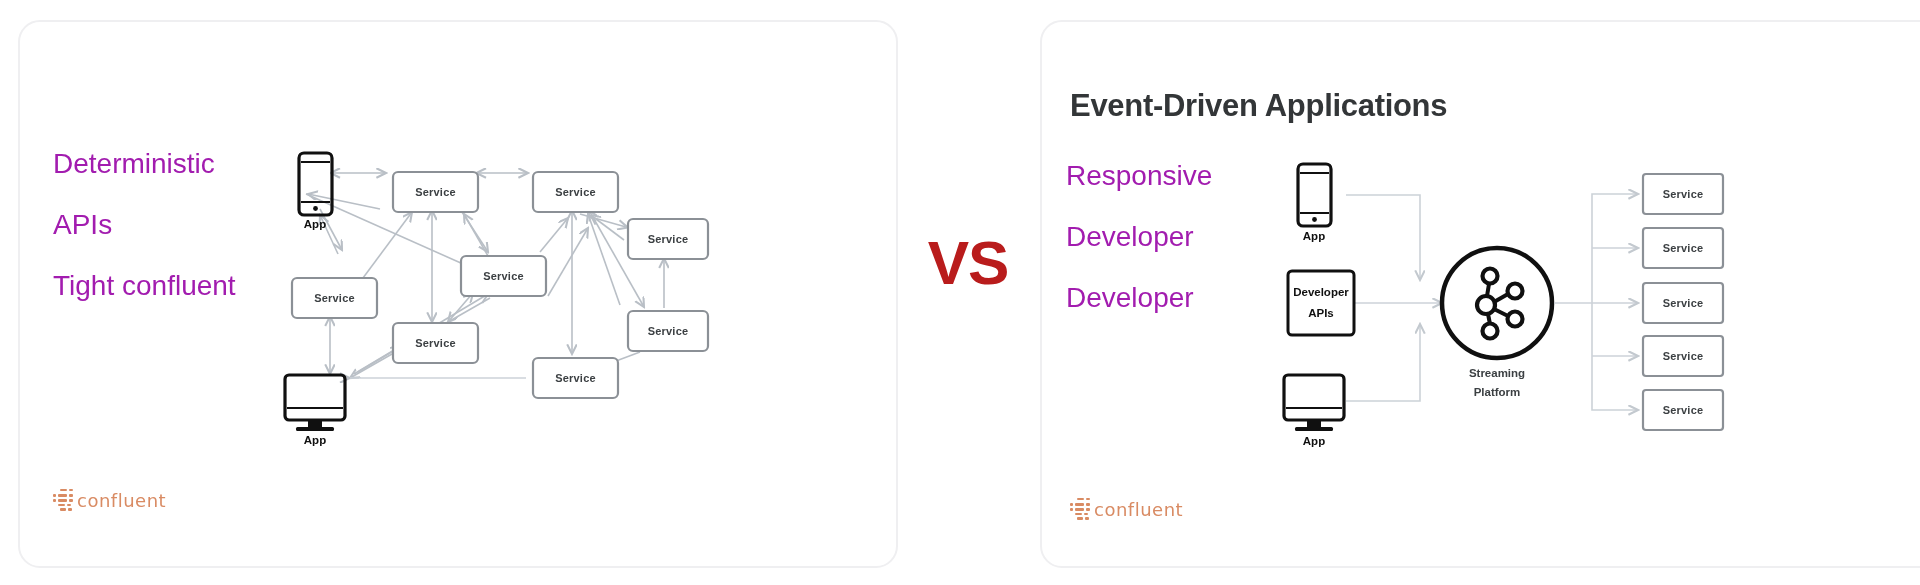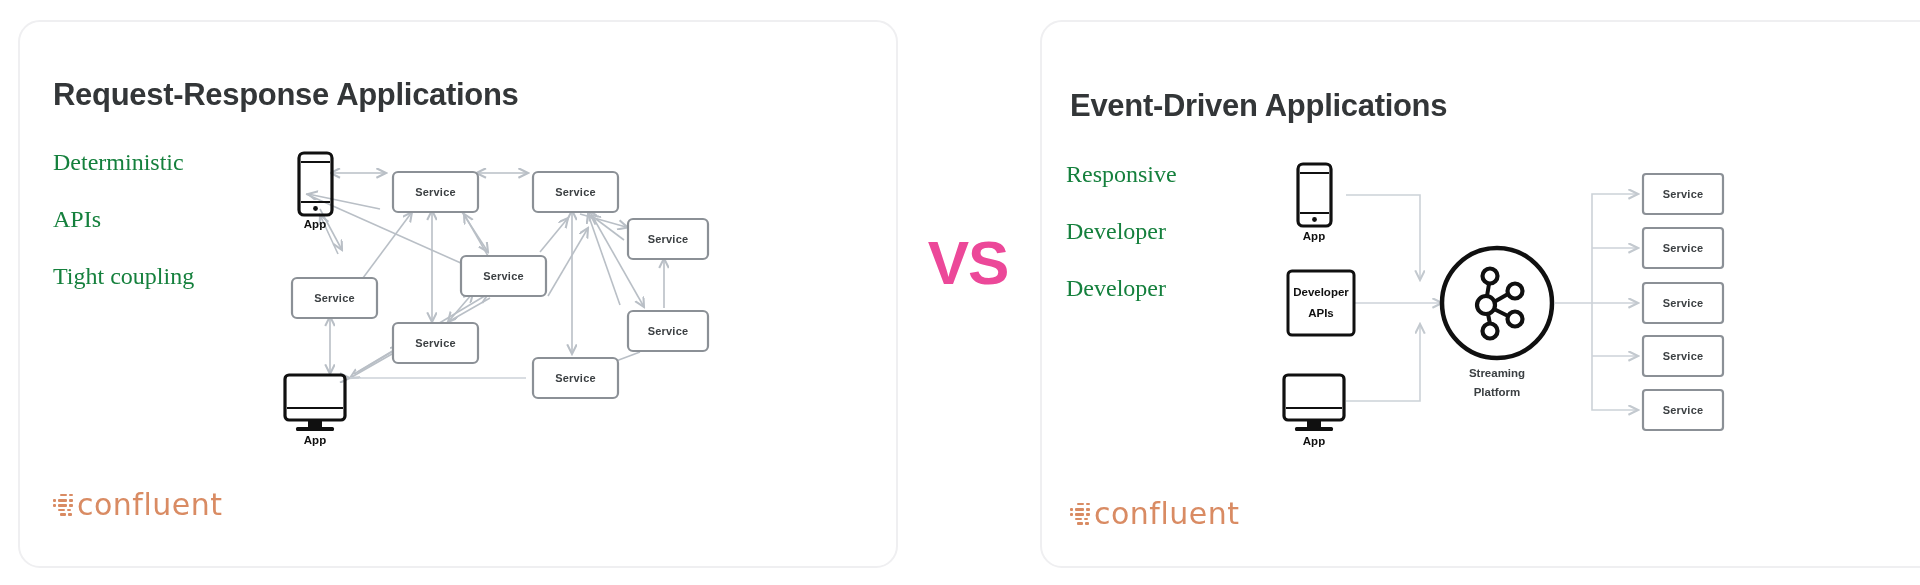--- a/index.html
+++ b/index.html
@@ -31,40 +31,39 @@
     letter-spacing:-0.3px;
     white-space:nowrap;
   }
   #panel-left  .panel-title{left:33px;top:55px;}
   #panel-right .panel-title{left:28px;top:66px;}
 
   .bullets{position:absolute;}
   #panel-left  .bullets{left:33px;top:128px;}
   #panel-right .bullets{left:24px;top:140px;}
   .bullet{
-    font-size:24px;
-    color:#15803d;
+    font-size:28px;
+    color:#a21caf;
     line-height:1;
     margin-bottom:33px;
     white-space:nowrap;
-    font-family:Liberation Serif, serif;
   }
 
   
   .logo{position:absolute;display:flex;align-items:center;}
   #panel-left  .logo{left:33px;top:465px;}
   #panel-right .logo{left:28px;top:474px;}
   .logo-mark{
     position:relative;width:22px;height:26px;margin-right:2px;flex:none;
   }
   .logo-mark i{
     position:absolute;display:block;background:#d98b63;border-radius:1px;
   }
   .logo-word{
-    font-size:30px;color:#d98b63;letter-spacing:0.5px;
+    font-size:18px;color:#d98b63;letter-spacing:0.5px;
     font-family:"DejaVu Sans",sans-serif;font-weight:400;
   }
 
   
   svg.diagram{position:absolute;left:0;top:0;overflow:visible;}
 
   .svc-box{
     fill:#ffffff;stroke:#8b9096;stroke-width:2.2;
   }
   .svc-label{
@@ -91,37 +90,36 @@
     font-family:"Liberation Sans",sans-serif;
     font-size:11.5px;font-weight:bold;fill:#3c4043;text-anchor:middle;
   }
 
   
   #vs-text{
     position:absolute;left:903px;top:232px;width:130px;
     text-align:center;
     font-family:"Liberation Sans",sans-serif;
     font-weight:bold;font-size:62px;
-    color:#ec4899;letter-spacing:-1px;
+    color:#b91c1c;letter-spacing:-1px;
     line-height:1;
   }
 </style>
 </head>
 <body>
 
 <div class="stage">
 
   <div class="panel" id="panel-left">
 
-    <div class="panel-title">Request-Response Applications</div>
 
     <div class="bullets">
       <div class="bullet">Deterministic</div>
       <div class="bullet">APIs</div>
-      <div class="bullet">Tight coupling</div>
+      <div class="bullet">Tight confluent</div>
     </div>
 
     <div class="logo">
       <span class="logo-mark">
         <i style="left:7px;  top:2px;  width:7px; height:2px;"></i>
         <i style="left:16px; top:2px;  width:4px; height:2px;"></i>
         <i style="left:0px;  top:7px;  width:3px; height:3px;"></i>
         <i style="left:5px;  top:7px;  width:9px; height:3px;"></i>
         <i style="left:16px; top:7px;  width:4px; height:3px;"></i>
         <i style="left:0px;  top:12px; width:3px; height:3px;"></i>

